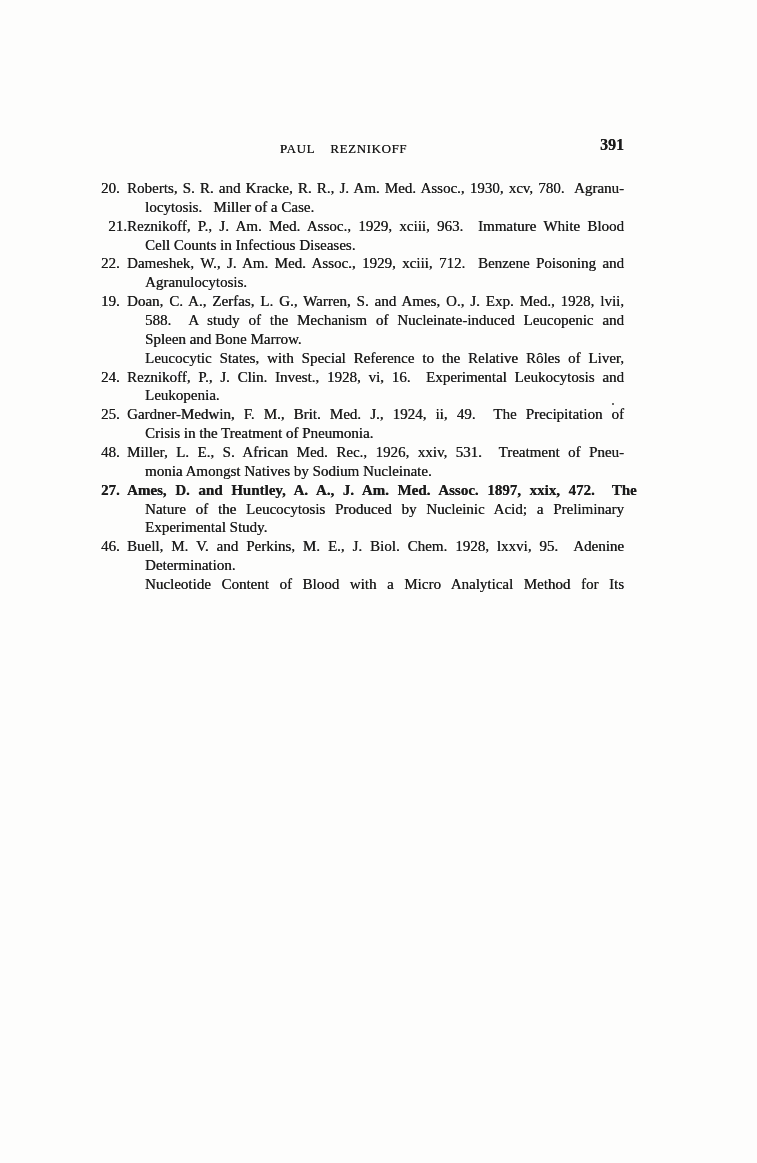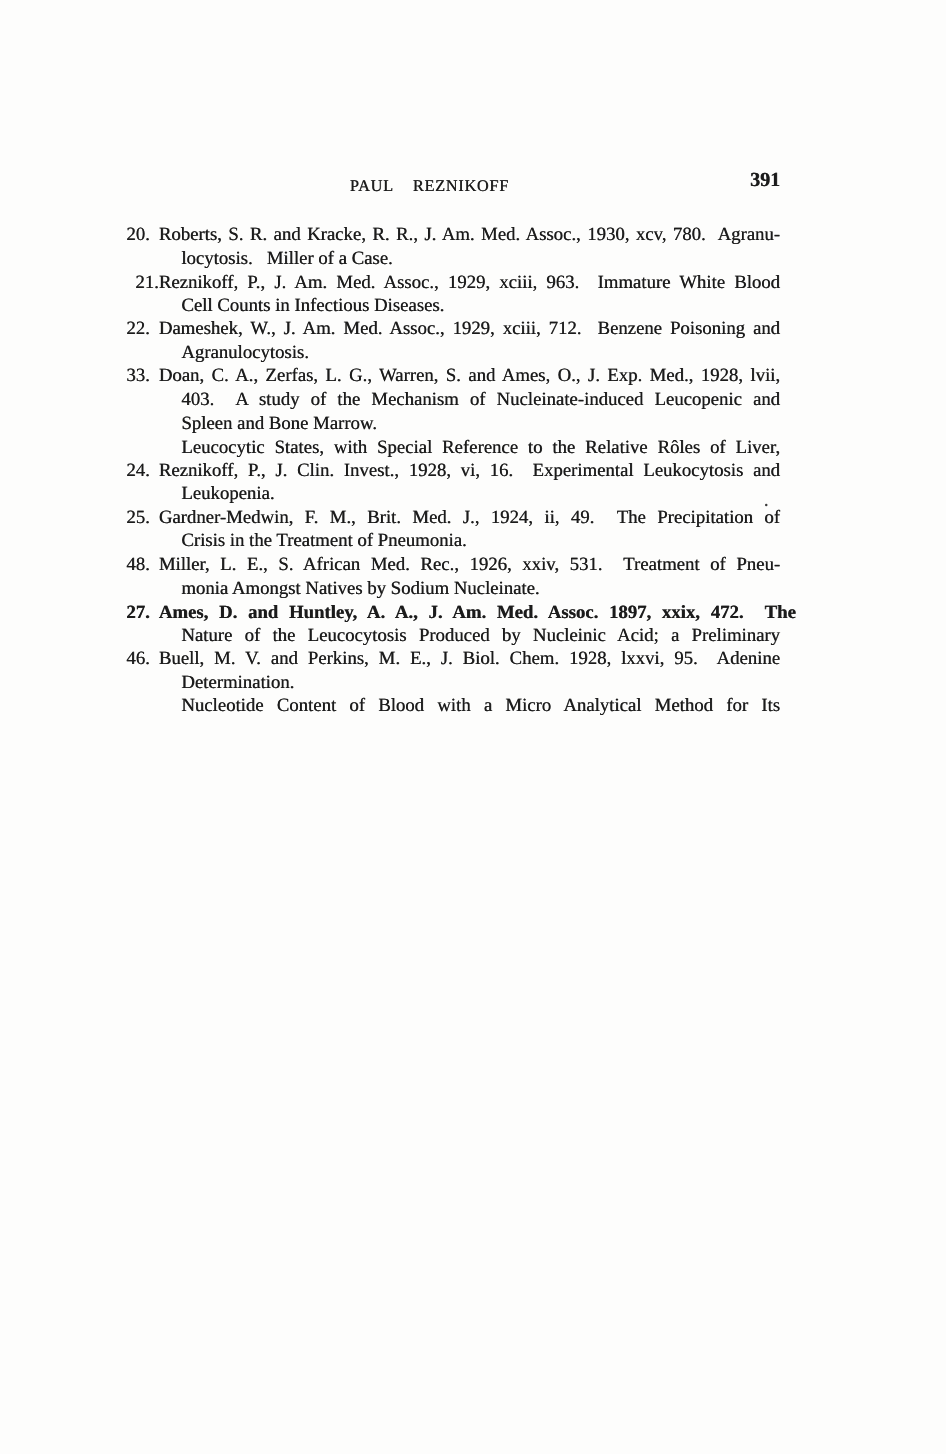--- a/index.html
+++ b/index.html
@@ -72,40 +72,41 @@
       </div>
       <div>
         <div class="ref-line first justify" style="word-spacing: 3.583px; text-align: right;"><span class="ref-num">21.</span>Reznikoff, P., J. Am. Med. Assoc., 1929, xciii, 963.  Immature White Blood</div>
         <div class="ref-line cont">Cell Counts in Infectious Diseases.</div>
       </div>
       <div>
         <div class="ref-line first justify" style="word-spacing: 2.634px;"><span class="ref-num">22.</span>Dameshek, W., J. Am. Med. Assoc., 1929, xciii, 712.  Benzene Poisoning and</div>
         <div class="ref-line cont">Agranulocytosis.</div>
       </div>
       <div>
-        <div class="ref-line first justify" style="word-spacing: 2.18px;"><span class="ref-num">33.</span>Doan, C. A., Zerfas, L. G., Warren, S. and Ames, O., J. Exp. Med., 1928, lvii,</div>
-        <div class="ref-line cont justify" style="word-spacing: 5.12px;">403.  A study of the Mechanism of Nucleinate-induced Leucopenic and</div>
+        <div class="ref-line first justify" style="word-spacing: 2.18px;"><span class="ref-num">19.</span>Doan, C. A., Zerfas, L. G., Warren, S. and Ames, O., J. Exp. Med., 1928, lvii,</div>
+        <div class="ref-line cont justify" style="word-spacing: 5.12px;">588.  A study of the Mechanism of Nucleinate-induced Leucopenic and</div>
         <div class="ref-line cont">Spleen and Bone Marrow.</div>
         <div class="ref-line cont justify" style="word-spacing: 4.142px;">Leucocytic States, with Special Reference to the Relative Rôles of Liver,</div>
       </div>
       <div>
         <div class="ref-line first justify" style="word-spacing: 4.037px;"><span class="ref-num">24.</span>Reznikoff, P., J. Clin. Invest., 1928, vi, 16.  Experimental Leukocytosis and</div>
         <div class="ref-line cont">Leukopenia.</div>
       </div>
       <div>
         <div class="ref-line first justify" style="word-spacing: 5.353px; font-family: Liberation Serif, serif;"><span class="ref-num">25.</span>Gardner-Medwin, F. M., Brit. Med. J., 1924, ii, 49.  The Precipitation of</div>
         <div class="ref-line cont">Crisis in the Treatment of Pneumonia.</div>
       </div>
       <div>
         <div class="ref-line first justify" style="word-spacing: 4.702px;"><span class="ref-num">48.</span>Miller, L. E., S. African Med. Rec., 1926, xxiv, 531.  Treatment of Pneu-</div>
         <div class="ref-line cont">monia Amongst Natives by Sodium Nucleinate.</div>
       </div>
       <div>
         <div class="ref-line first justify" style="word-spacing: 4.846px; font-weight: bold;"><span class="ref-num">27.</span>Ames, D. and Huntley, A. A., J. Am. Med. Assoc. 1897, xxix, 472.  The</div>
         <div class="ref-line cont justify" style="word-spacing: 6.059px;">Nature of the Leucocytosis Produced by Nucleinic Acid; a Preliminary</div>
+        <div class="ref-line cont">Experimental Study.</div>
       </div>
       <div>
         <div class="ref-line first justify" style="word-spacing: 4.2px;"><span class="ref-num">46.</span>Buell, M. V. and Perkins, M. E., J. Biol. Chem. 1928, lxxvi, 95.  Adenine</div>
         <div class="ref-line cont">Determination.</div>
         <div class="ref-line cont justify" style="word-spacing: 6.823px;">Nucleotide Content of Blood with a Micro Analytical Method for Its</div>
       </div>
     </div>
 
   <div class="speck"></div>
 </div>

